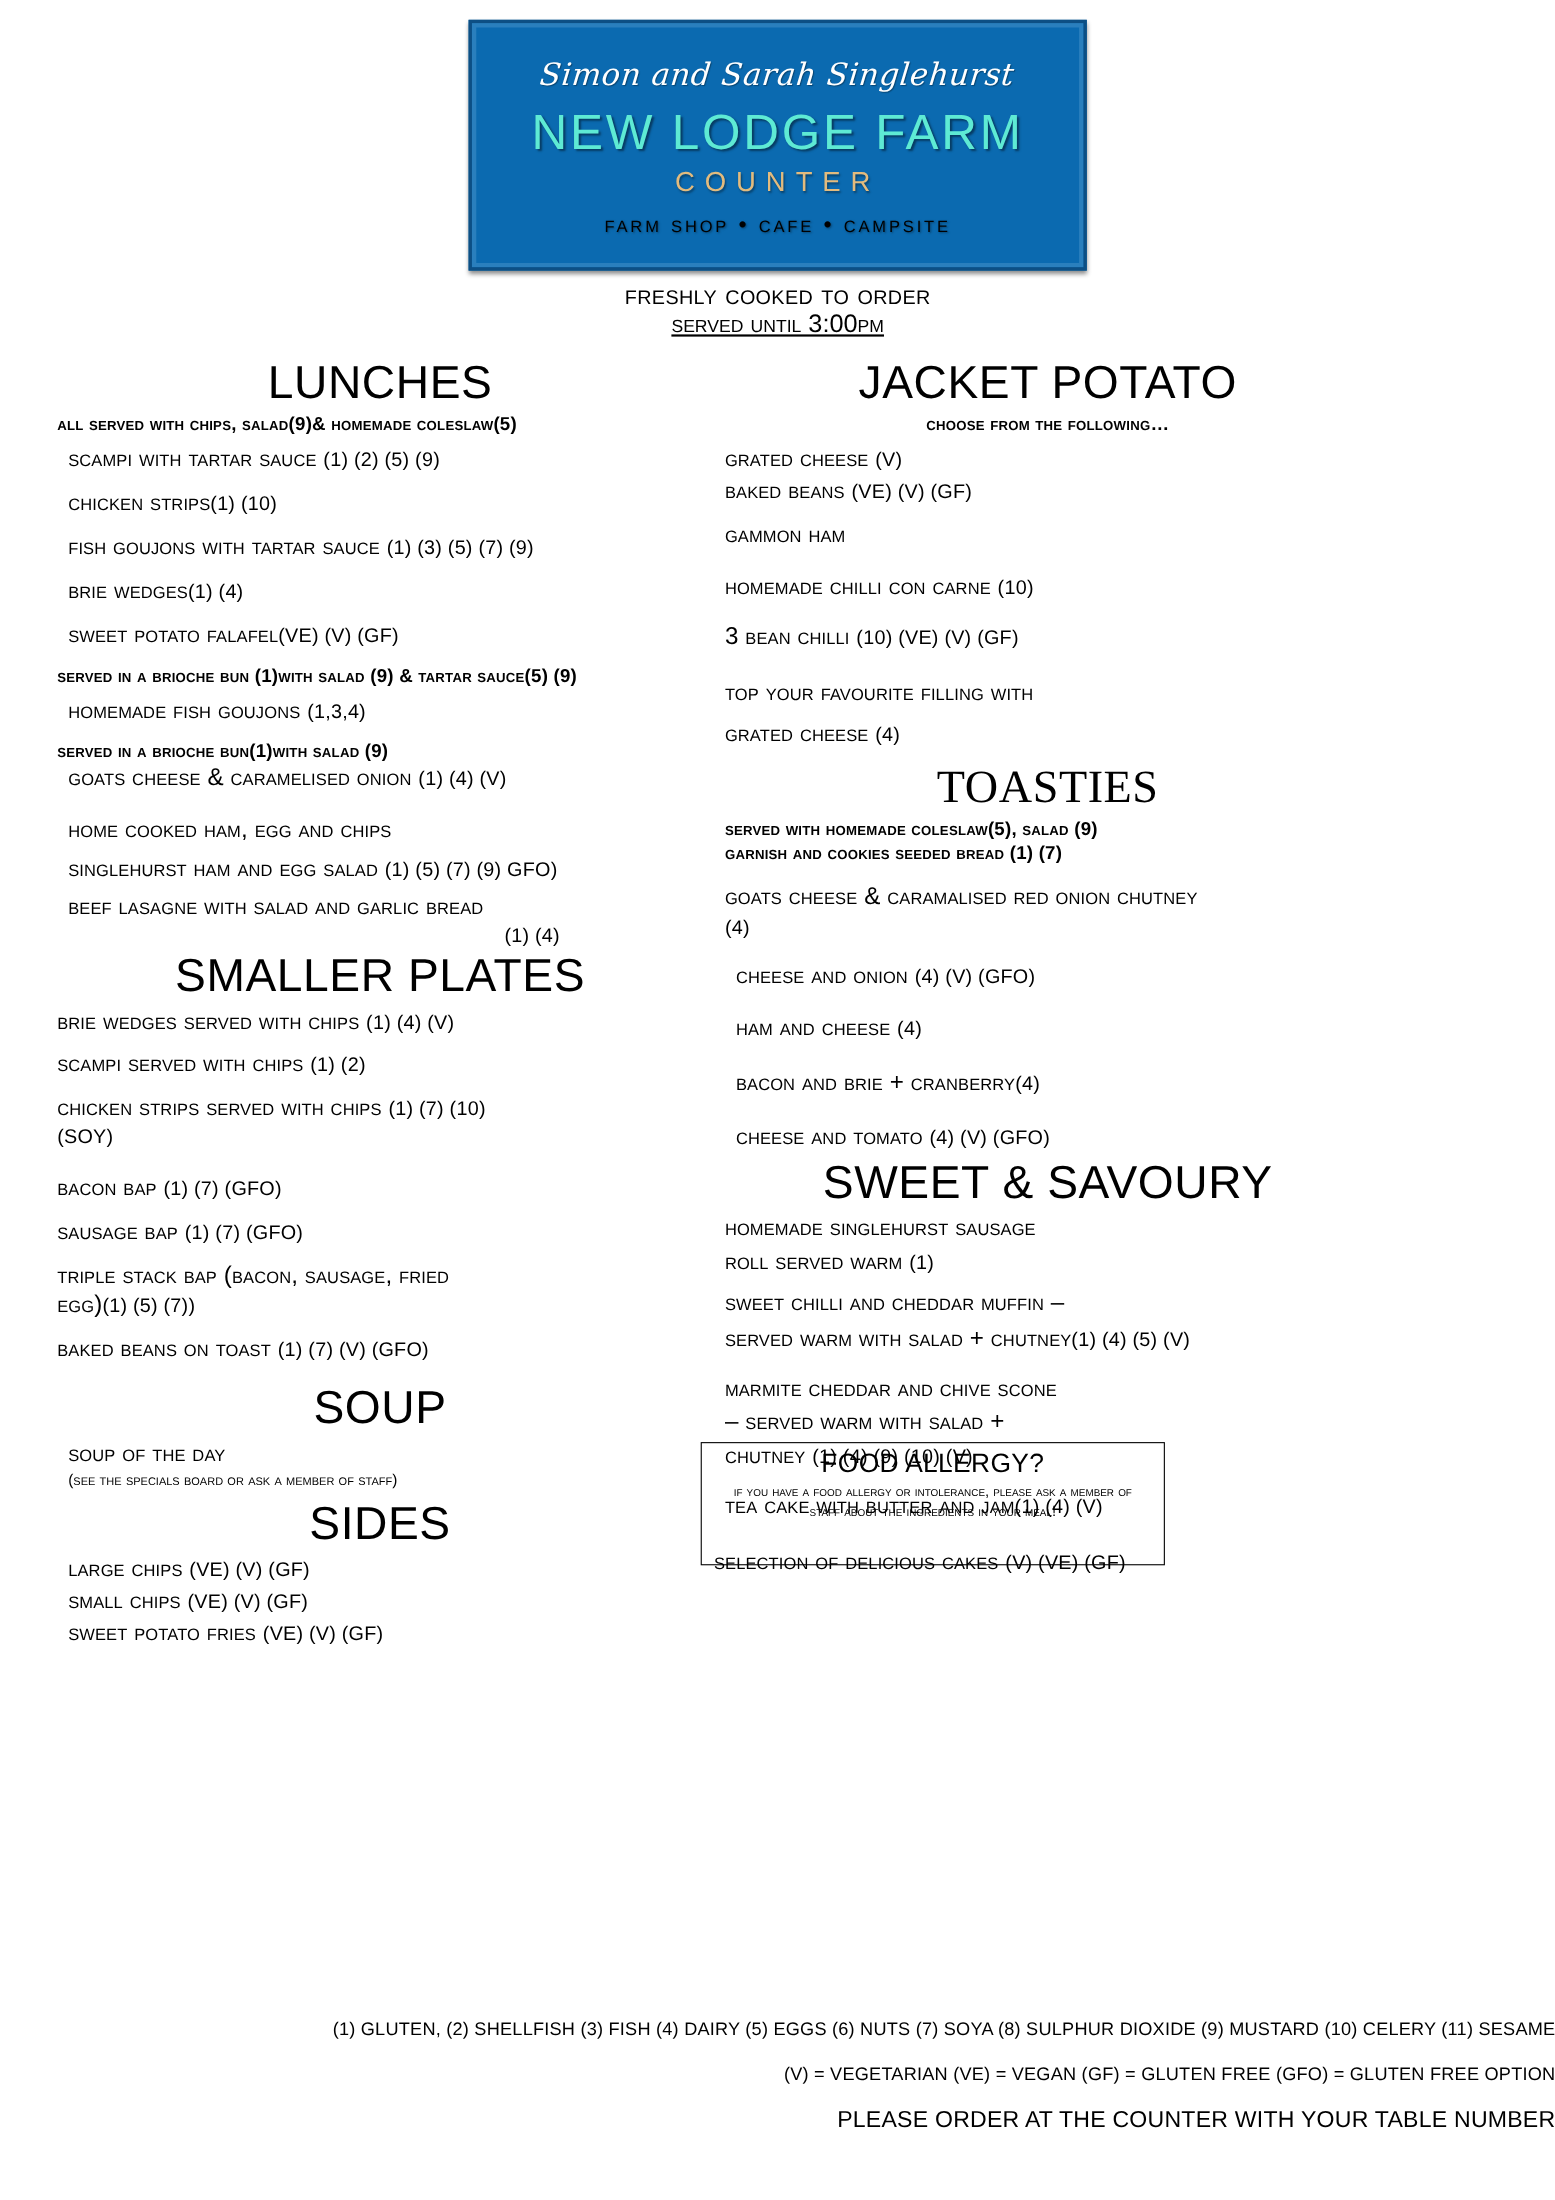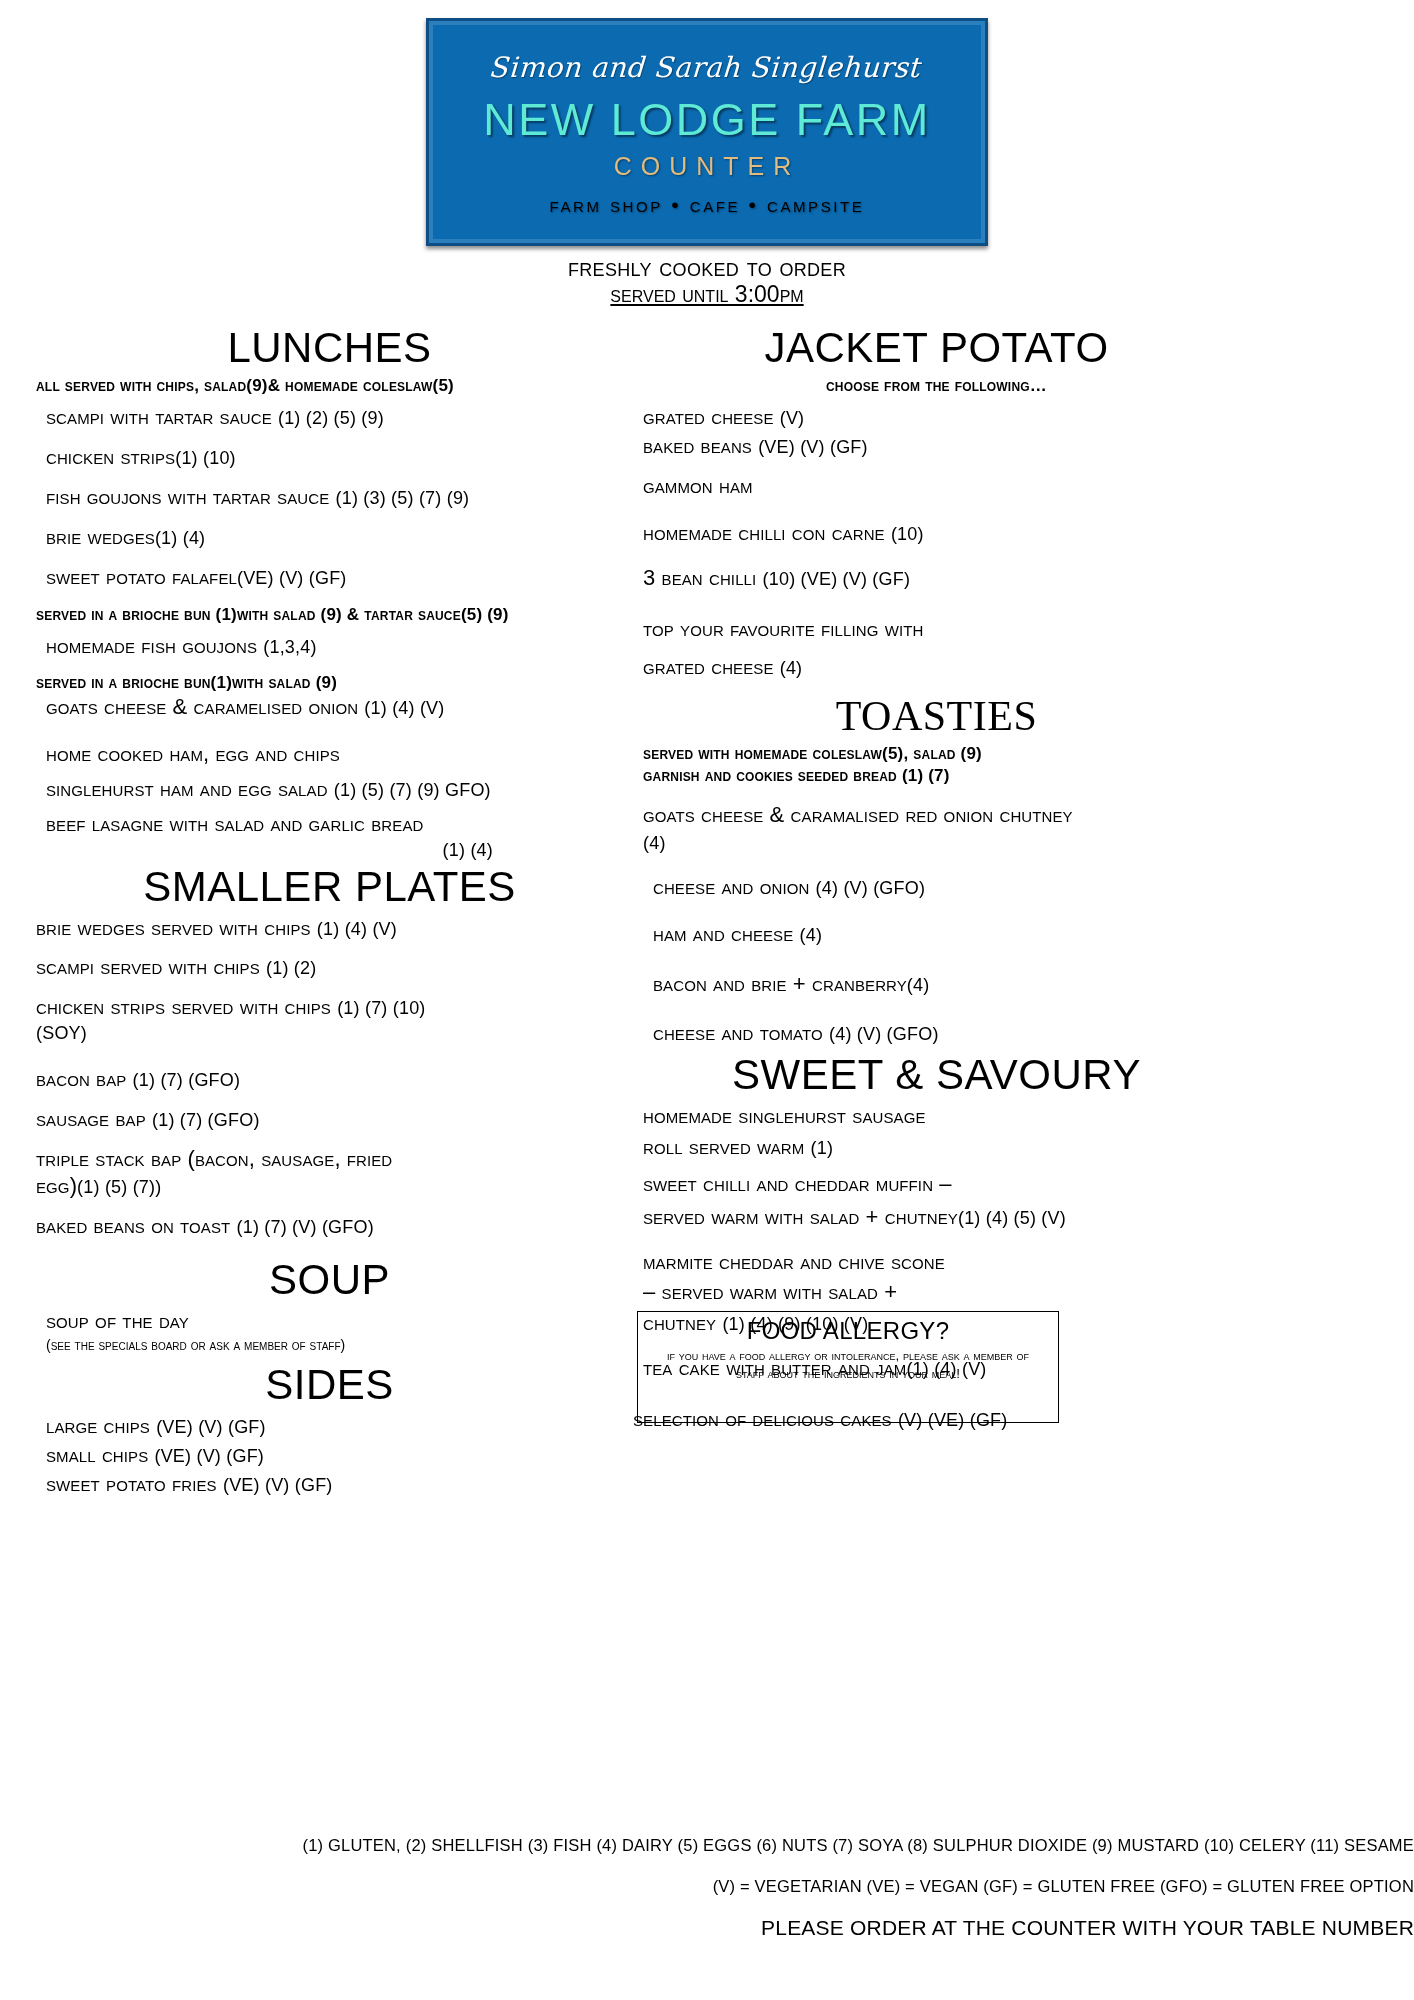--- a/index.html
+++ b/index.html
@@ -65,21 +65,21 @@
     letter-spacing:.3px;
   }
   .hdr2 {
     text-align:center; font-size:23px;
     font-variant:small-caps; text-transform:lowercase;
     text-decoration:underline;
     margin-top:-2px;
   }
 
   
-  .cols { display:flex; width:1262px; padding:0 18px; margin-top:12px; }
+  .cols { display:flex; width:1262px; padding:0 18px; margin-top:12px;margin-left:16px; }
   .col { width:50%; position:relative; }
   .col-left { padding-left:18px; padding-right:8px; }
   .col-right { padding-left:12px; padding-right:14px; }
 
   .section-title {
     text-align:center;
     font-size:42px;
     letter-spacing:.5px;
     margin:6px 0 6px 0;
     line-height:1.05;

